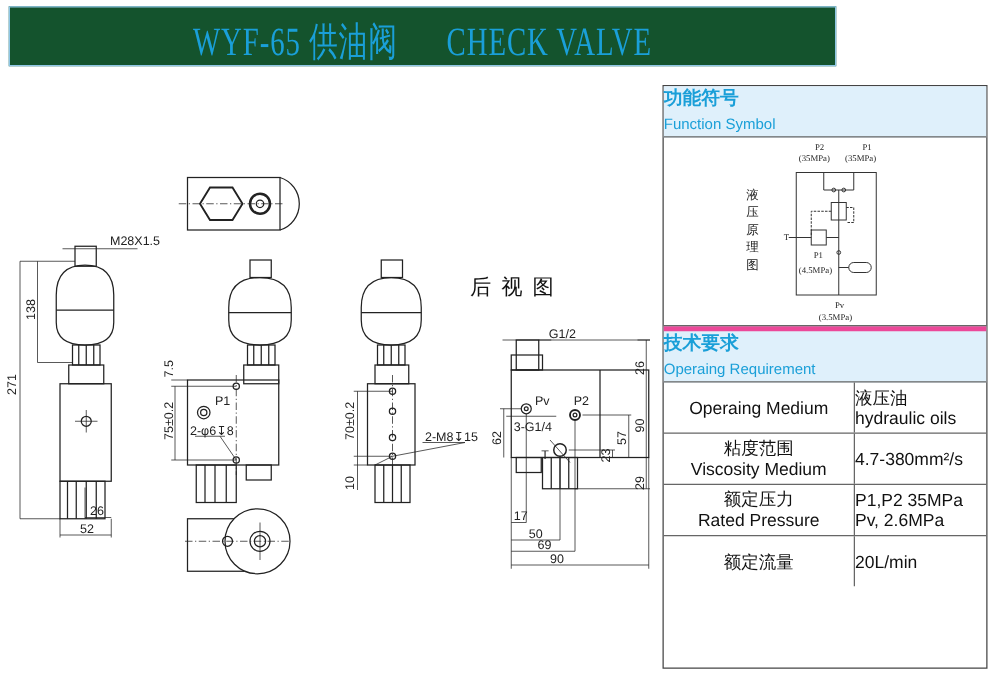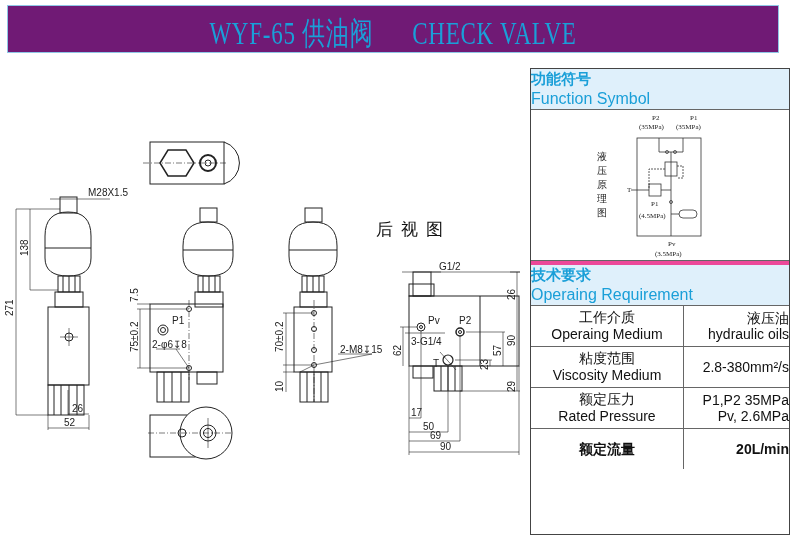--- a/index.html
+++ b/index.html
@@ -1,30 +1,30 @@
 <!DOCTYPE html>
 <html><head>
 <meta charset="utf-8">
 <style>
   html,body{margin:0;padding:0;background:#fff;}
   body{width:800px;height:539px;position:relative;overflow:hidden;font-family:"Liberation Sans",sans-serif;}
-  .banner{position:absolute;left:7px;top:5px;width:772px;height:48px;background:#701a75;border:1px solid #8fc7e6;box-sizing:border-box;}
+  .banner{position:absolute;left:7px;top:5px;width:662px;height:48px;background:#14532d;border:1px solid #8fc7e6;box-sizing:border-box;}
   .banner-text{position:absolute;left:0;right:0;top:6px;text-align:center;color:#1a9fd8;font-family:"Liberation Serif",serif;font-size:32px;letter-spacing:1px;transform:scaleX(0.72);white-space:pre;}
   .drawing{position:absolute;left:0;top:60px;width:535px;height:479px;}
   .drawing svg{position:absolute;left:0;top:0;}
   .dim{font-family:"Liberation Sans",sans-serif;font-size:10px;fill:#222;}
   .panel{position:absolute;left:530px;top:68px;width:260px;height:467px;border:1px solid #444;box-sizing:border-box;background:#fff;}
   .ph{background:#dff0fb;border-bottom:1px solid #666;text-align:left;color:#1a9fd8;}
   .ph .cn{font-size:15px;line-height:20px;font-weight:bold;}
-  .ph .en{font-size:16px;line-height:20px;}
+  .ph .en{font-size:12px;line-height:20px;}
   .symbol{position:relative;height:150px;border-bottom:1px solid #666;}
   .row{display:flex;border-bottom:1px solid #666;height:40px;}
-  .row:last-child{border-bottom:none;font-weight:bold;}
+  .row:last-child{border-bottom:none;}
   .cl{width:152px;border-right:1px solid #666;text-align:center;display:flex;flex-direction:column;justify-content:center;font-size:14px;line-height:17px;color:#111;}
-  .cv{flex:1;text-align:right;display:flex;flex-direction:column;justify-content:center;font-size:14px;line-height:16px;color:#111;}
+  .cv{flex:1;text-align:left;display:flex;flex-direction:column;justify-content:center;font-size:14px;line-height:16px;color:#111;}
   .vlabel{position:absolute;left:66px;top:40px;width:14px;font-family:"Liberation Serif",serif;font-size:10px;line-height:14px;color:#222;}
   .stext{font-family:"Liberation Serif",serif;font-size:7px;fill:#222;}
   .rv-title{position:absolute;left:392px;top:218px;font-family:"Liberation Serif",serif;font-size:17px;letter-spacing:8px;color:#111;}
 </style>
 </head>
 <body>
 
 <div class="banner">
   <div class="banner-text">WYF-65 供油阀      CHECK VALVE</div>
 </div>
@@ -243,35 +243,34 @@
       <text class="stext" x="124" y="146" stroke="none">(3.5MPa)</text>
     </svg>
   </div>
   <div class="ph" style="border-top:4px solid #ec4899;">
     <div class="cn">技术要求</div>
     <div class="en">Operaing Requirement</div>
   </div>
   <div>
     <div class="row">
       <div class="cl">
-          <span>工作介质</span>
           <span>Operaing Medium</span>
         </div>
       <div class="cv">
           <span>液压油</span>
           <span>hydraulic oils</span>
         </div>
     </div>
     <div class="row">
       <div class="cl">
           <span>粘度范围</span>
           <span>Viscosity Medium</span>
         </div>
       <div class="cv">
-          <span>2.8-380mm²/s</span>
+          <span>4.7-380mm²/s</span>
         </div>
     </div>
     <div class="row">
       <div class="cl">
           <span>额定压力</span>
           <span>Rated Pressure</span>
         </div>
       <div class="cv">
           <span>P1,P2 35MPa</span>
           <span>Pv, 2.6MPa</span>

